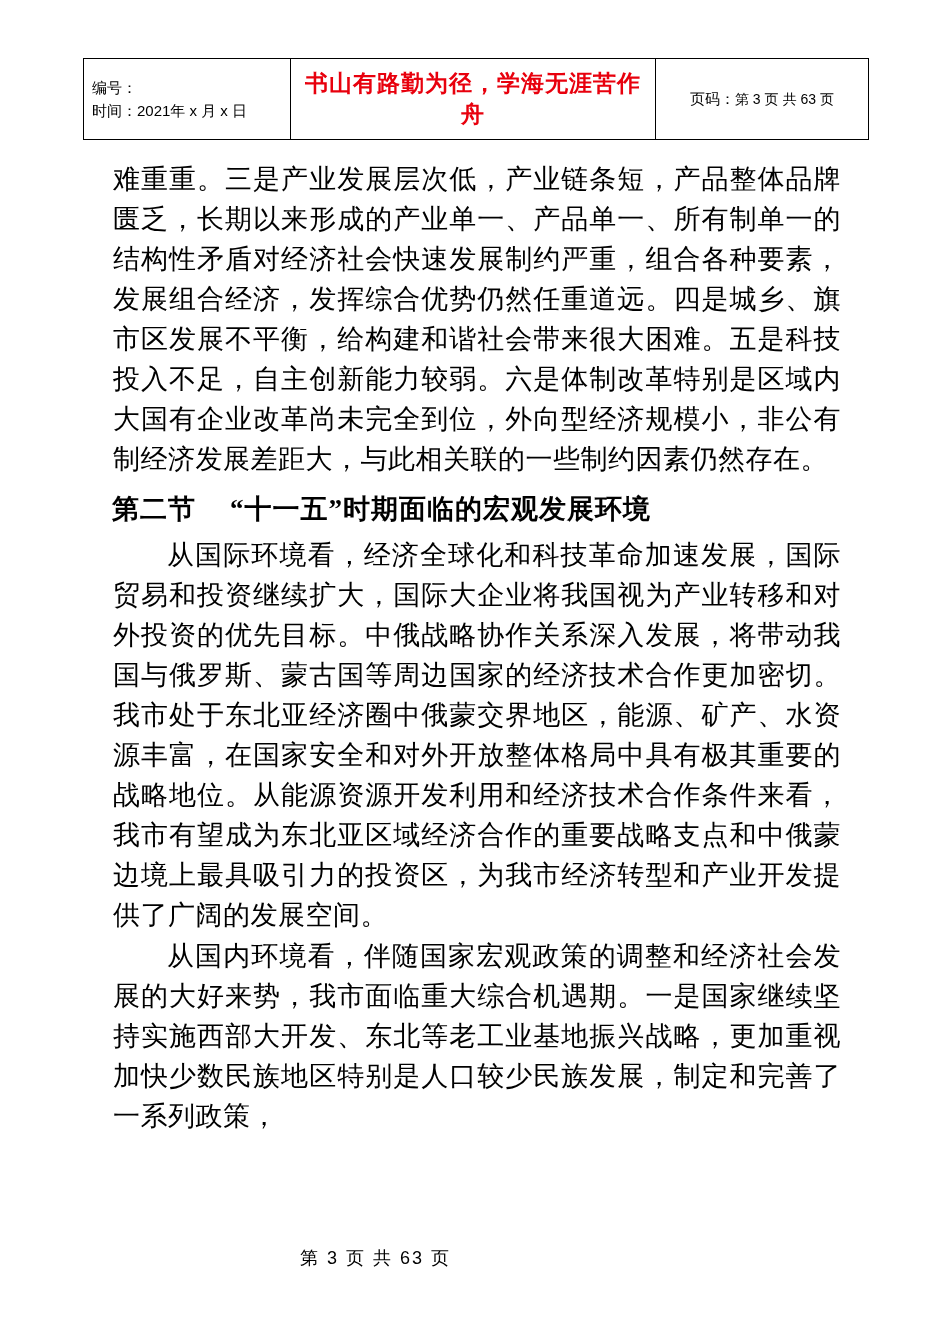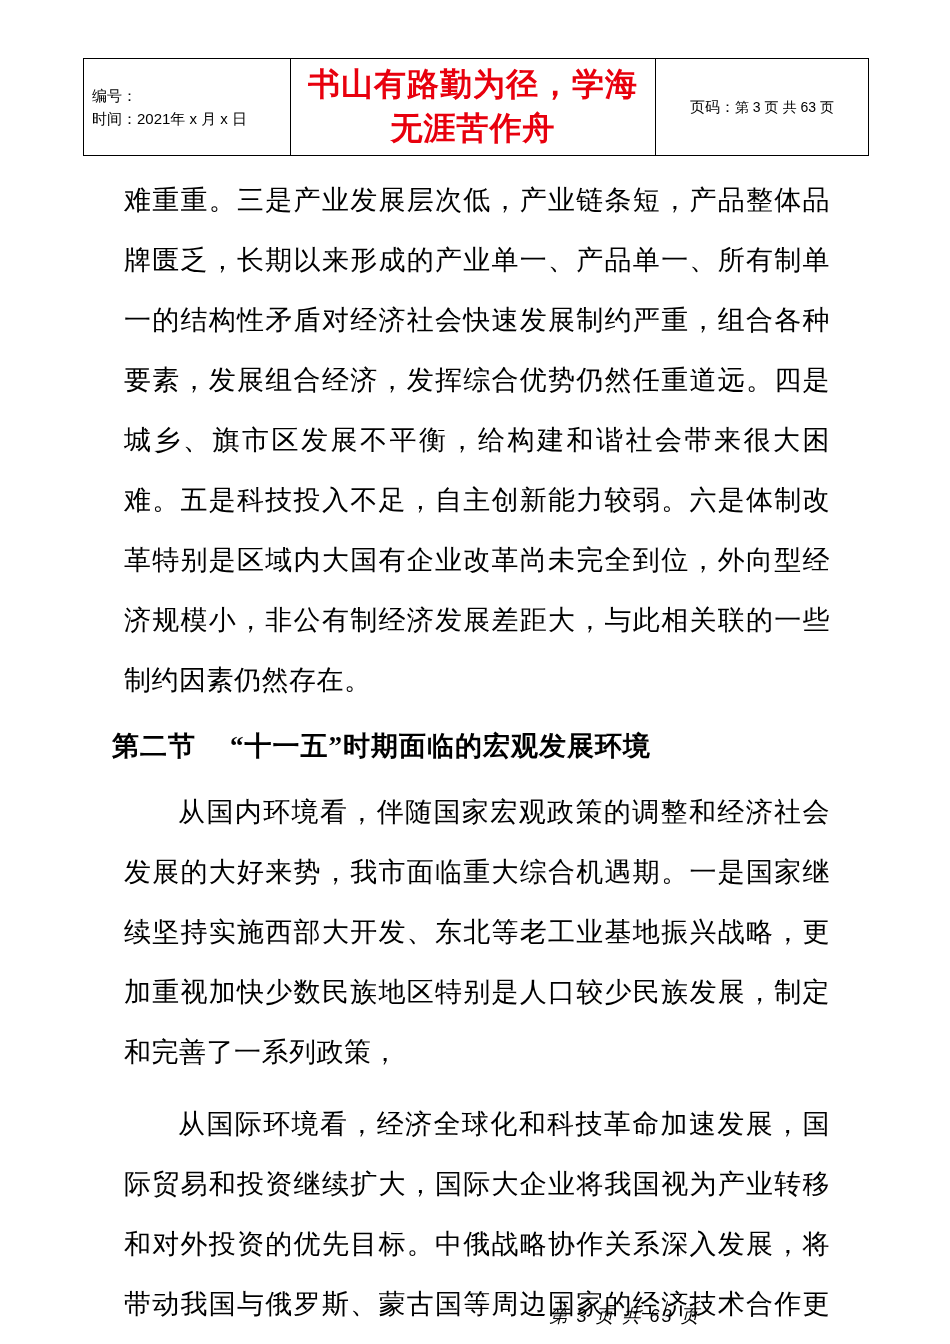--- a/index.html
+++ b/index.html
@@ -44,21 +44,21 @@
     line-height: 1.55;
     font-family: "Liberation Sans", sans-serif;
   }
   .cell-meta div {
     white-space: nowrap;
   }
   .cell-slogan {
     text-align: center;
     color: #e8000d;
     font-weight: bold;
-    font-size: 32px;
+    font-size: 23px;
     letter-spacing: 1px;
     font-family: "Liberation Serif", serif;
   }
   .cell-page {
     width: 196px;
     font-size: 15px;
     font-family: "Liberation Sans", sans-serif;
     white-space: nowrap;
     text-align: center;
   }
@@ -67,23 +67,23 @@
   }
 
   
   .body-area {
     position: absolute;
     left: 112px;
     top: 158px;
     width: 730px;
   }
   p.para {
-    margin: 12px;
+    margin: 1px;
     font-size: 27px;
-    line-height: 60px;
+    line-height: 40px;
     text-align: justify;
     text-justify: inter-ideograph;
     letter-spacing: 0.5px;
     font-family: "Liberation Serif", "DejaVu Serif", serif;
   }
   p.indent {
     text-indent: 54px;
   }
   h2.section-title {
     margin: 6px 0 2px 0;
@@ -96,27 +96,25 @@
   }
   h2.section-title .gap {
     display: inline-block;
     width: 34px;
   }
 
   
   .footer {
     position: absolute;
     left: 0;
-    top: 1304px;
+    top: 1246px;
     width: 950px;
-    text-align: center;
     font-size: 18px;
     font-family: "Liberation Sans", sans-serif;
     letter-spacing: 2px;
-    font-style: italic;
   }
   .footer .inner {
     display: inline-block;
     margin-left: 300px;
   }
 </style>
 </head>
 <body>
 
 <div class="page">
@@ -137,23 +135,23 @@
     </table>
 
   <div class="body-area">
 
     <p class="para">难重重。三是产业发展层次低，产业链条短，产品整体品牌匮乏，长期以来形成的产业单一、产品单一、所有制单一的结构性矛盾对经济社会快速发展制约严重，组合各种要素，发展组合经济，发挥综合优势仍然任重道远。四是城乡、旗市区发展不平衡，给构建和谐社会带来很大困难。五是科技投入不足，自主创新能力较弱。六是体制改革特别是区域内大国有企业改革尚未完全到位，外向型经济规模小，非公有制经济发展差距大，与此相关联的一些制约因素仍然存在。</p>
 
     <h2 class="section-title">
       <span>第二节</span><span class="gap"></span><span>“十一五”时期面临的宏观发展环境</span>
     </h2>
 
+    <p class="para indent">从国际环境看，经济全球化和科技革命加速发展，国际贸易和投资继续扩大，国际大企业将我国视为产业转移和对外投资的优先目标。中俄战略协作关系深入发展，将带动我国与俄罗斯、蒙古国等周边国家的经济技术合作更加密切。我市处于东北亚经济圈中俄蒙交界地区，能源、矿产、水资源丰富，在国家安全和对外开放整体格局中具有极其重要的战略地位。从能源资源开发利用和经济技术合作条件来看，我市有望成为东北亚区域经济合作的重要战略支点和中俄蒙边境上最具吸引力的投资区，为我市经济转型和产业开发提供了广阔的发展空间。</p>
+
     <p class="para indent">从国内环境看，伴随国家宏观政策的调整和经济社会发展的大好来势，我市面临重大综合机遇期。一是国家继续坚持实施西部大开发、东北等老工业基地振兴战略，更加重视加快少数民族地区特别是人口较少民族发展，制定和完善了一系列政策，</p>
-
-    <p class="para indent">从国际环境看，经济全球化和科技革命加速发展，国际贸易和投资继续扩大，国际大企业将我国视为产业转移和对外投资的优先目标。中俄战略协作关系深入发展，将带动我国与俄罗斯、蒙古国等周边国家的经济技术合作更加密切。我市处于东北亚经济圈中俄蒙交界地区，能源、矿产、水资源丰富，在国家安全和对外开放整体格局中具有极其重要的战略地位。从能源资源开发利用和经济技术合作条件来看，我市有望成为东北亚区域经济合作的重要战略支点和中俄蒙边境上最具吸引力的投资区，为我市经济转型和产业开发提供了广阔的发展空间。</p>
 
   </div>
 
   <div class="footer">
     <span class="inner">第 3 页 共 63 页</span>
   </div>
 
 </div>
 
 </body></html>

